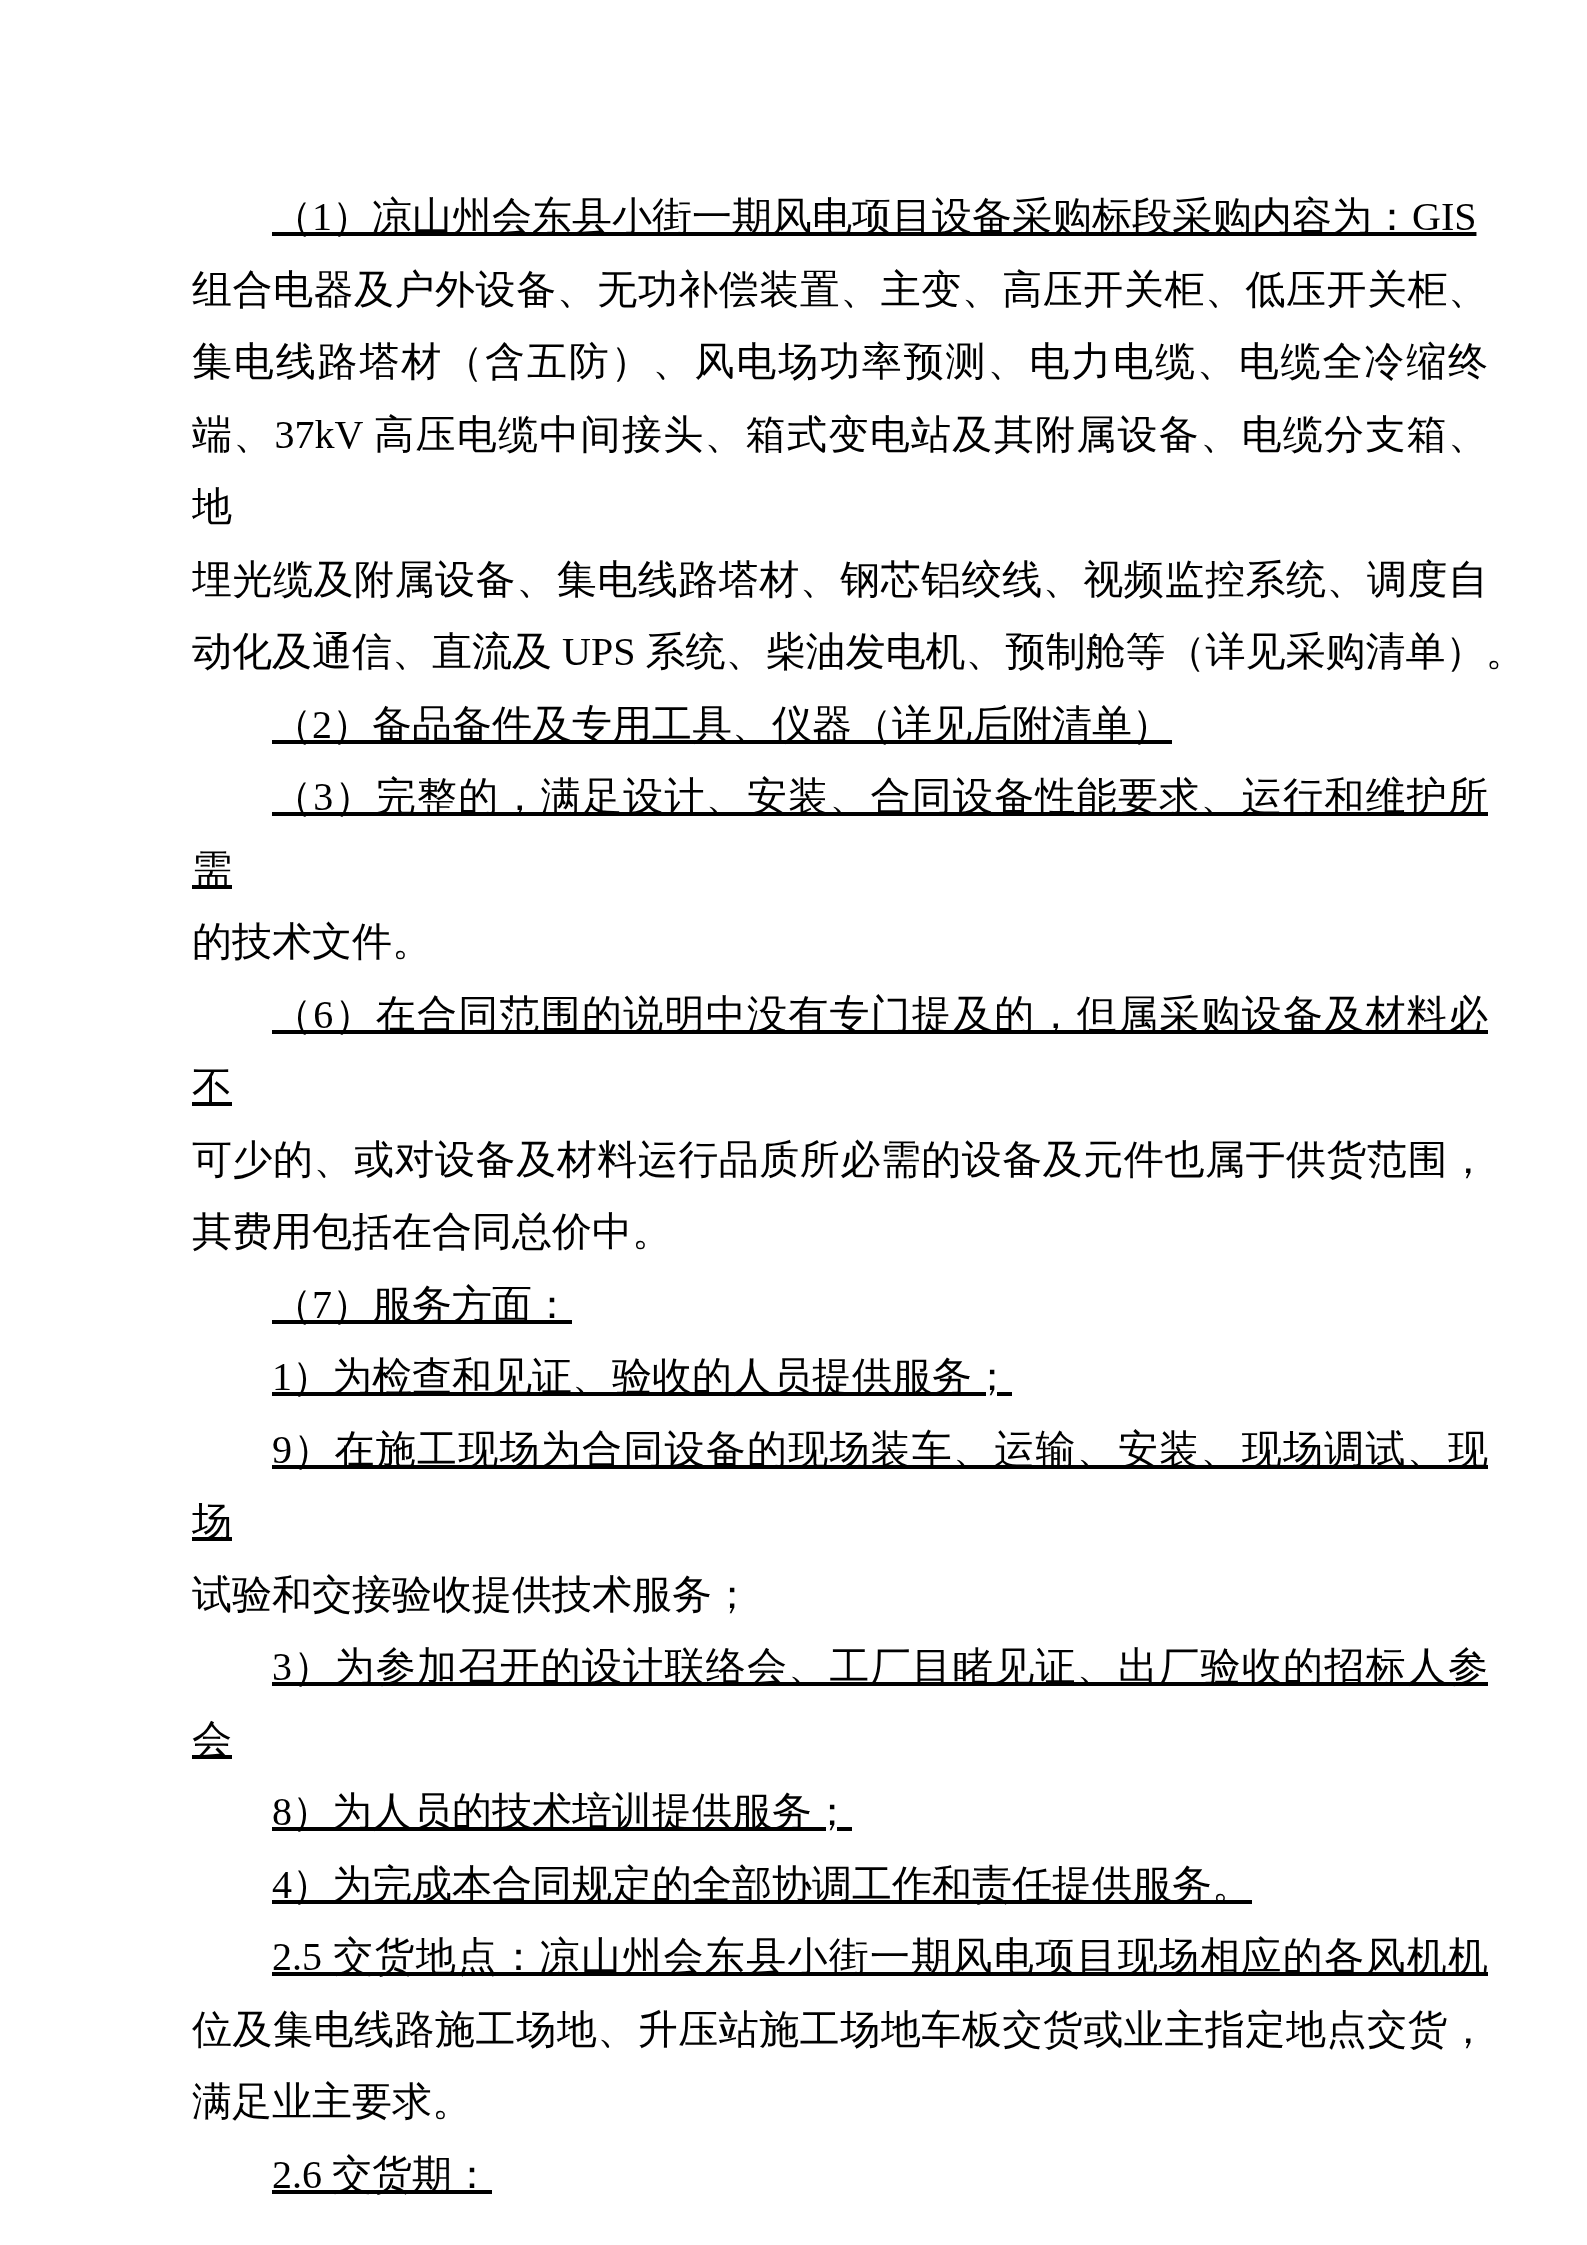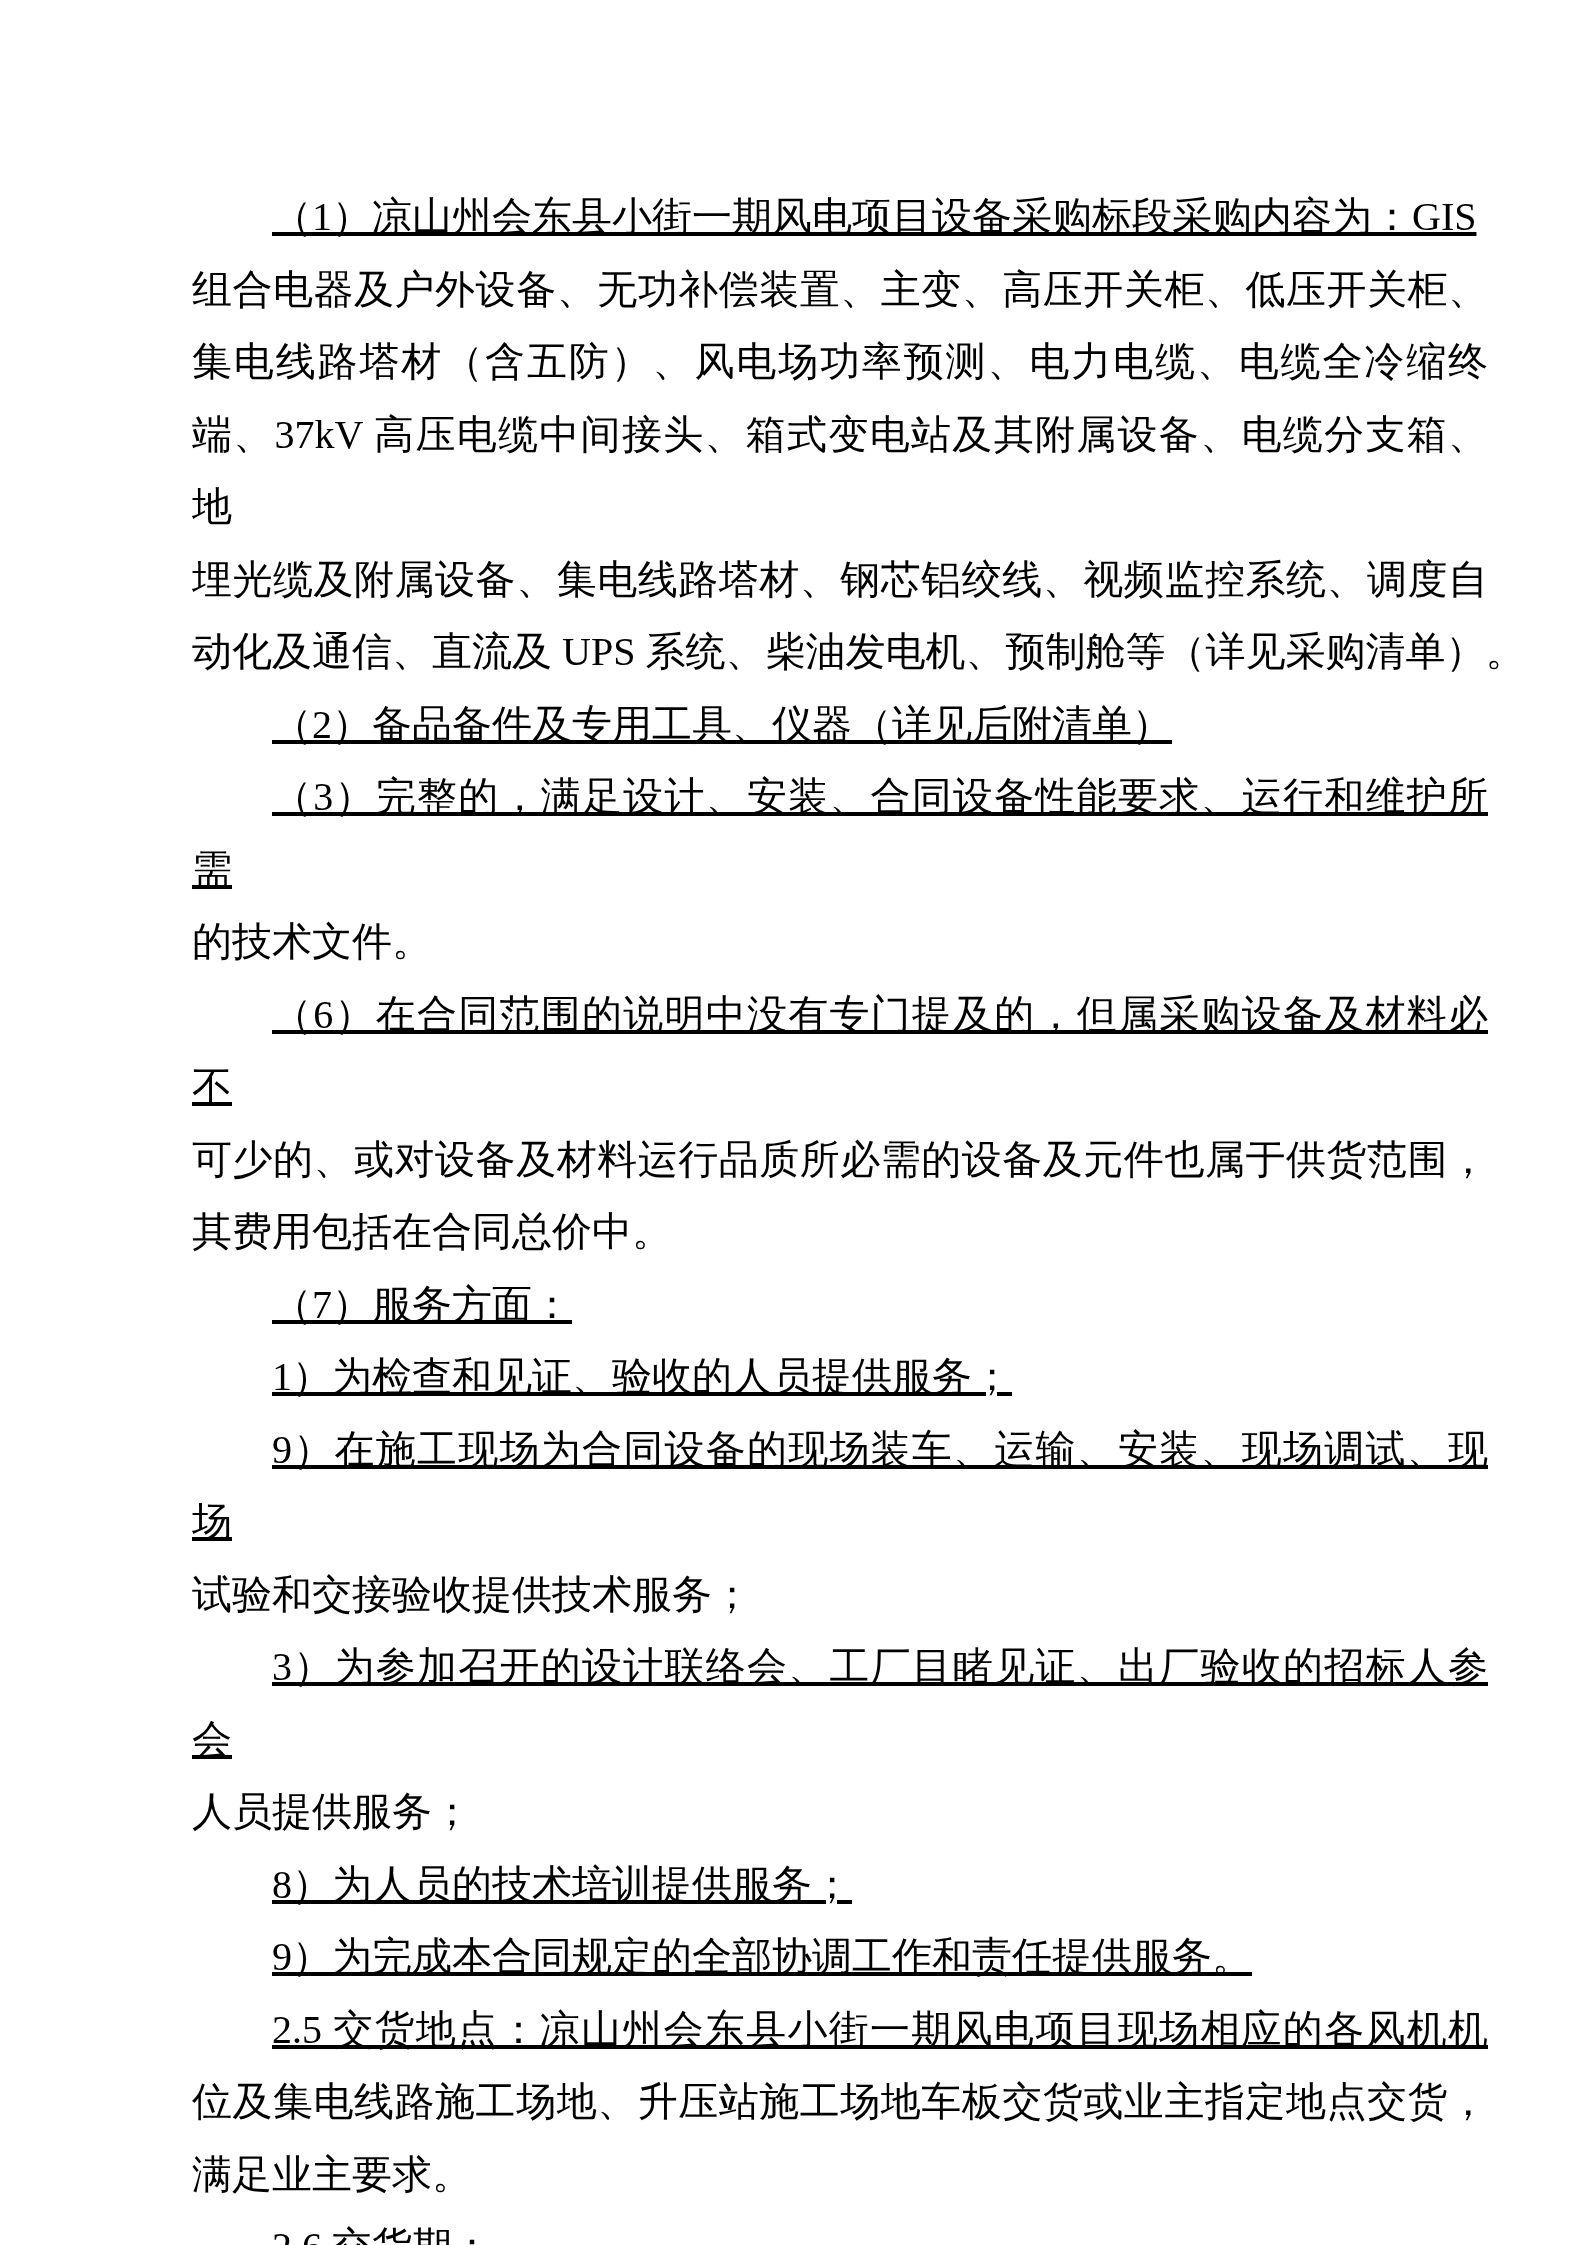--- a/index.html
+++ b/index.html
@@ -52,20 +52,19 @@
     <div class="line indent fill">（3）完整的，满足设计、安装、合同设备性能要求、运行和维护所需</div>
     <div class="line">的技术文件。</div>
     <div class="line indent fill">（6）在合同范围的说明中没有专门提及的，但属采购设备及材料必不</div>
     <div class="line fill">可少的、或对设备及材料运行品质所必需的设备及元件也属于供货范围，</div>
     <div class="line">其费用包括在合同总价中。</div>
     <div class="line indent">（7）服务方面：</div>
     <div class="line indent">1）为检查和见证、验收的人员提供服务；</div>
     <div class="line indent fill">9）在施工现场为合同设备的现场装车、运输、安装、现场调试、现场</div>
     <div class="line">试验和交接验收提供技术服务；</div>
     <div class="line indent fill">3）为参加召开的设计联络会、工厂目睹见证、出厂验收的招标人参会</div>
-    <div class="line">人员提供服务；</div>
     <div class="line indent">8）为人员的技术培训提供服务；</div>
-    <div class="line indent">9）为完成本合同规定的全部协调工作和责任提供服务。</div>
+    <div class="line indent">4）为完成本合同规定的全部协调工作和责任提供服务。</div>
     <div class="line indent fill">2.5 交货地点：凉山州会东县小街一期风电项目现场相应的各风机机</div>
     <div class="line fill">位及集电线路施工场地、升压站施工场地车板交货或业主指定地点交货，</div>
     <div class="line">满足业主要求。</div>
     <div class="line indent">2.6 交货期：</div>
   </div>
 
 </body></html>

